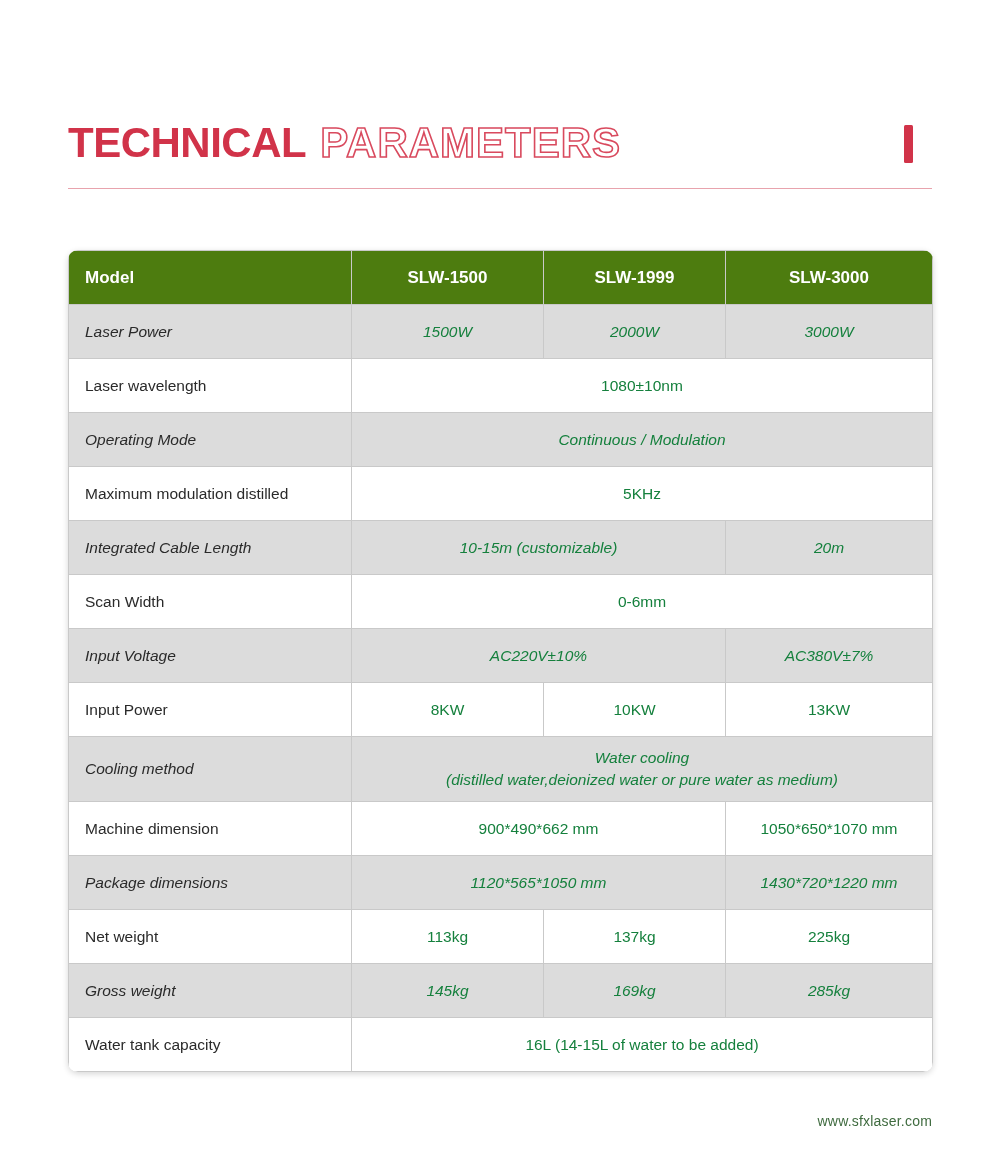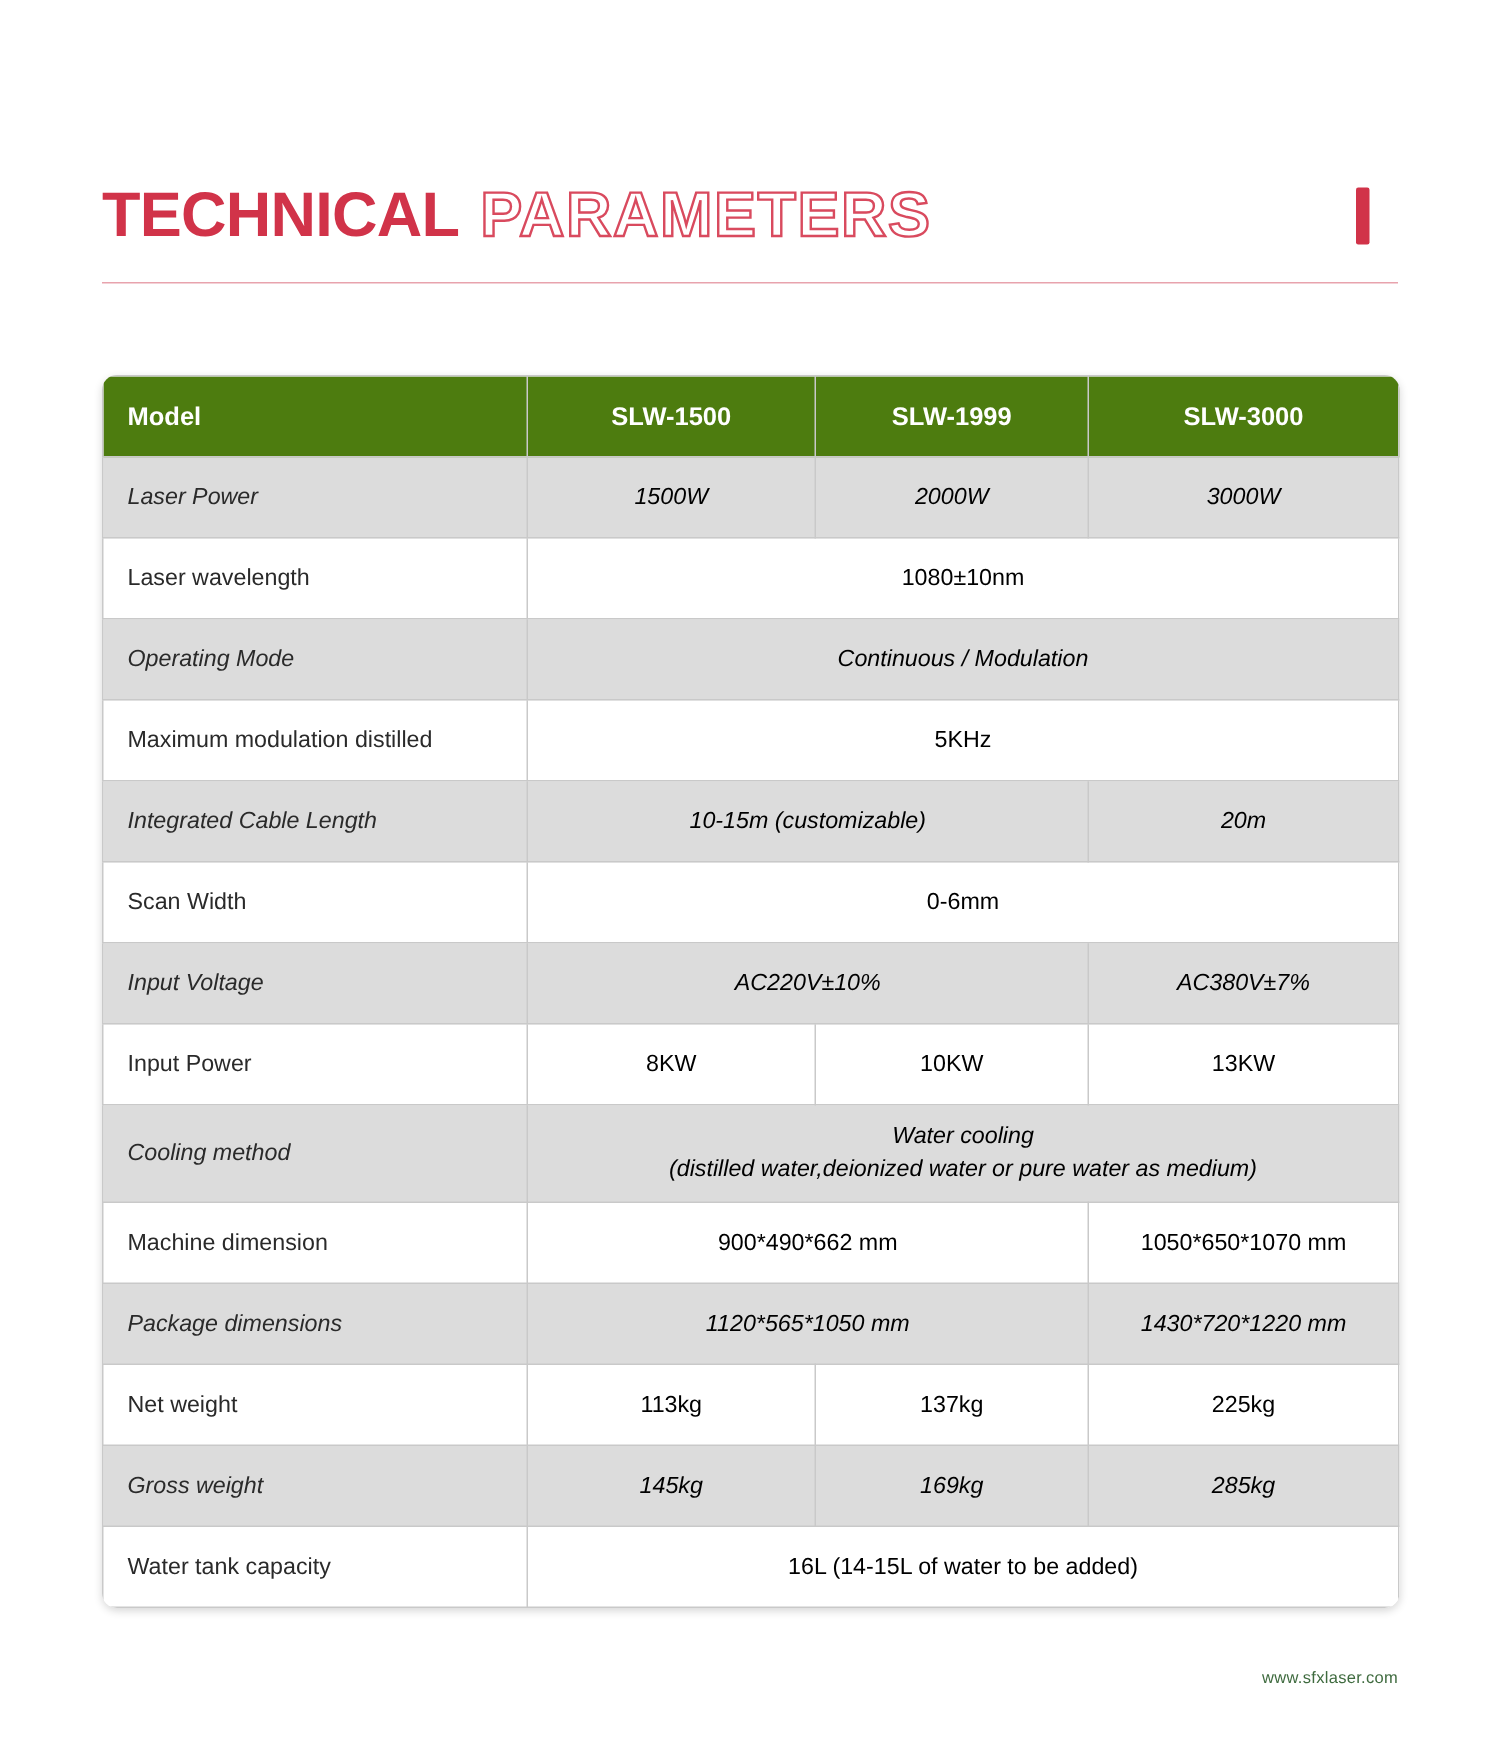--- a/index.html
+++ b/index.html
@@ -107,36 +107,36 @@
   }
   thead th.h-label { text-align: left; }
   thead th.h-model { text-align: center; }
 
   tbody td.lbl {
     text-align: left;
     color: #2a2a2a;
   }
   tbody td.val {
     text-align: center;
-    color: #000000;
+    color: #15803d;
     margin-top: 20px;
   }
 
   tbody tr.shade td { background: #dcdcdc; font-style: italic; }
   tbody tr.plain td { background: #ffffff; }
 
   tbody tr.tall td { height: 64px; }
   .multiline { line-height: 1.45; }
 
   
   .footer-url {
     position: absolute;
     right: 68px;
     top: 1113px;
-    font-size: 11px;
+    font-size: 14px;
     color: #3f6b3f;
     letter-spacing: 0.2px;
   }
 </style>
 </head>
 <body>
 
 <div class="page">
 
   <div class="title-block">

